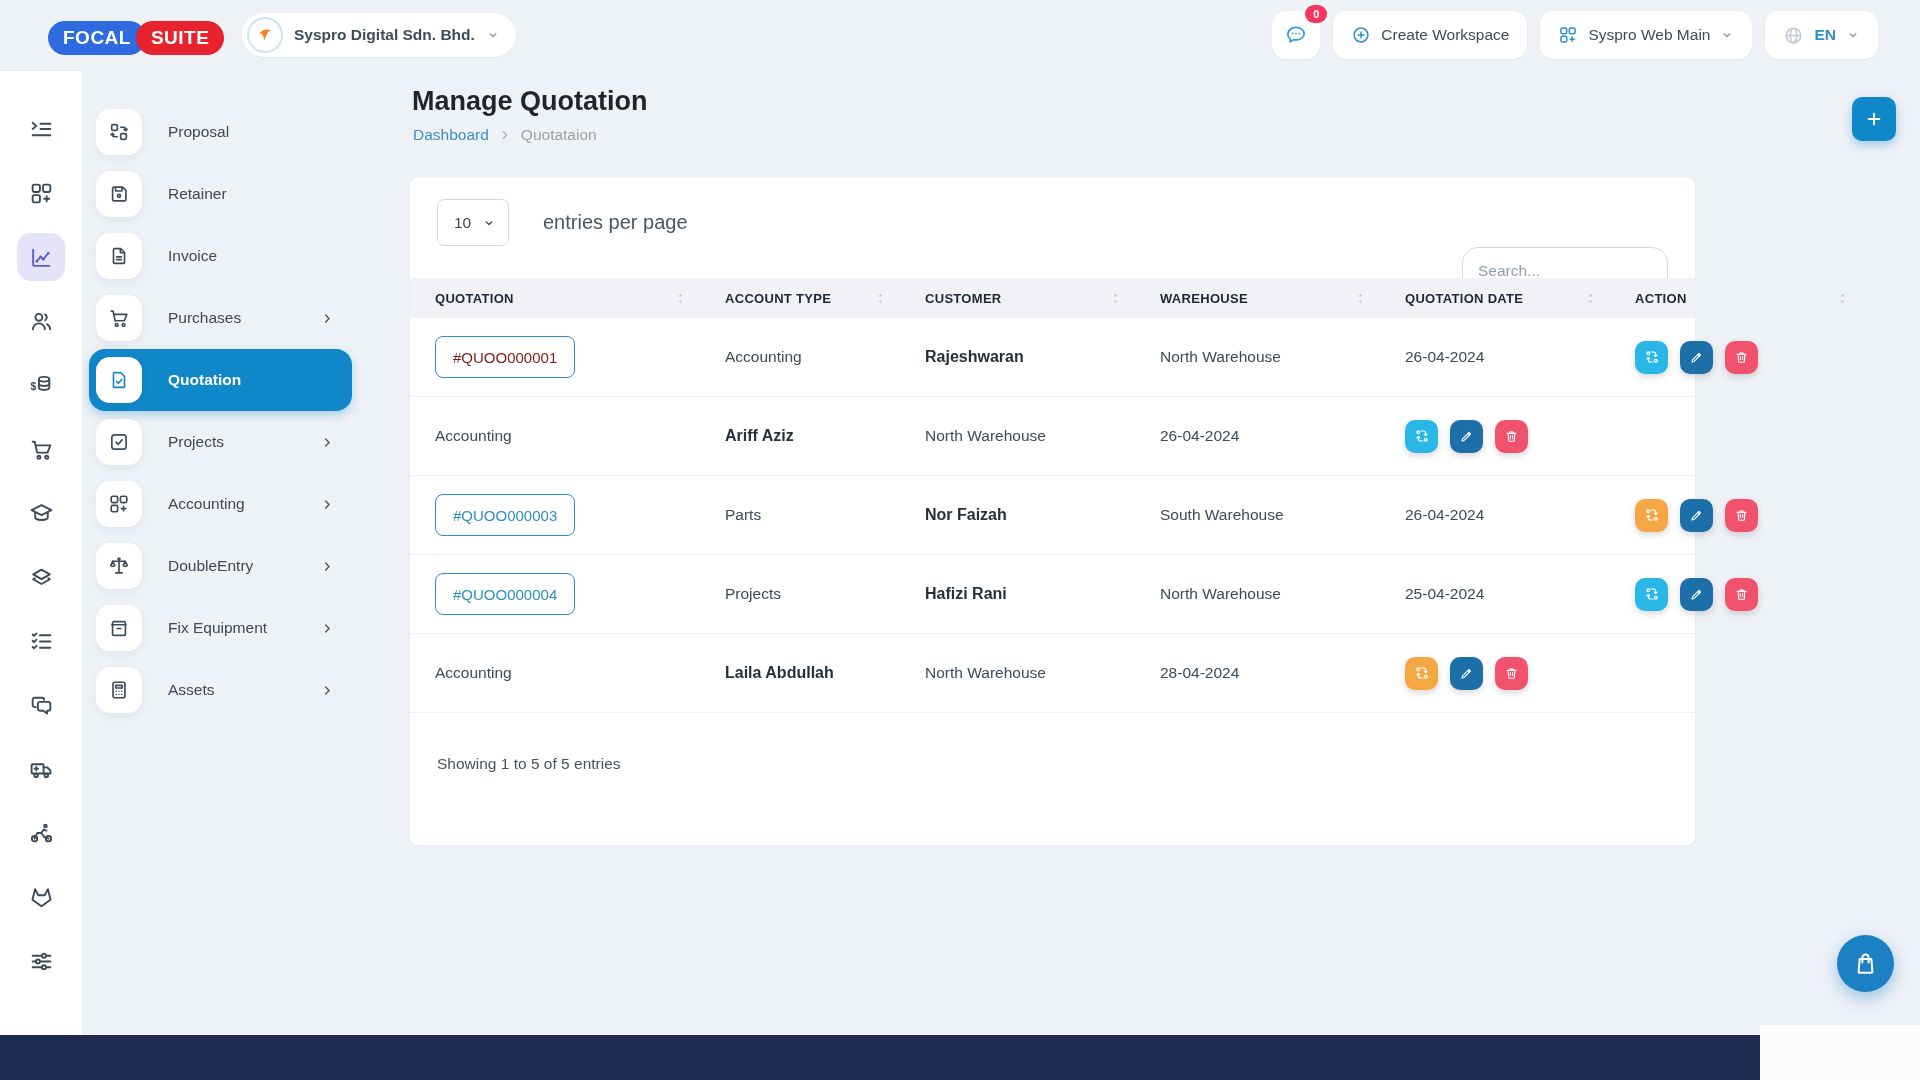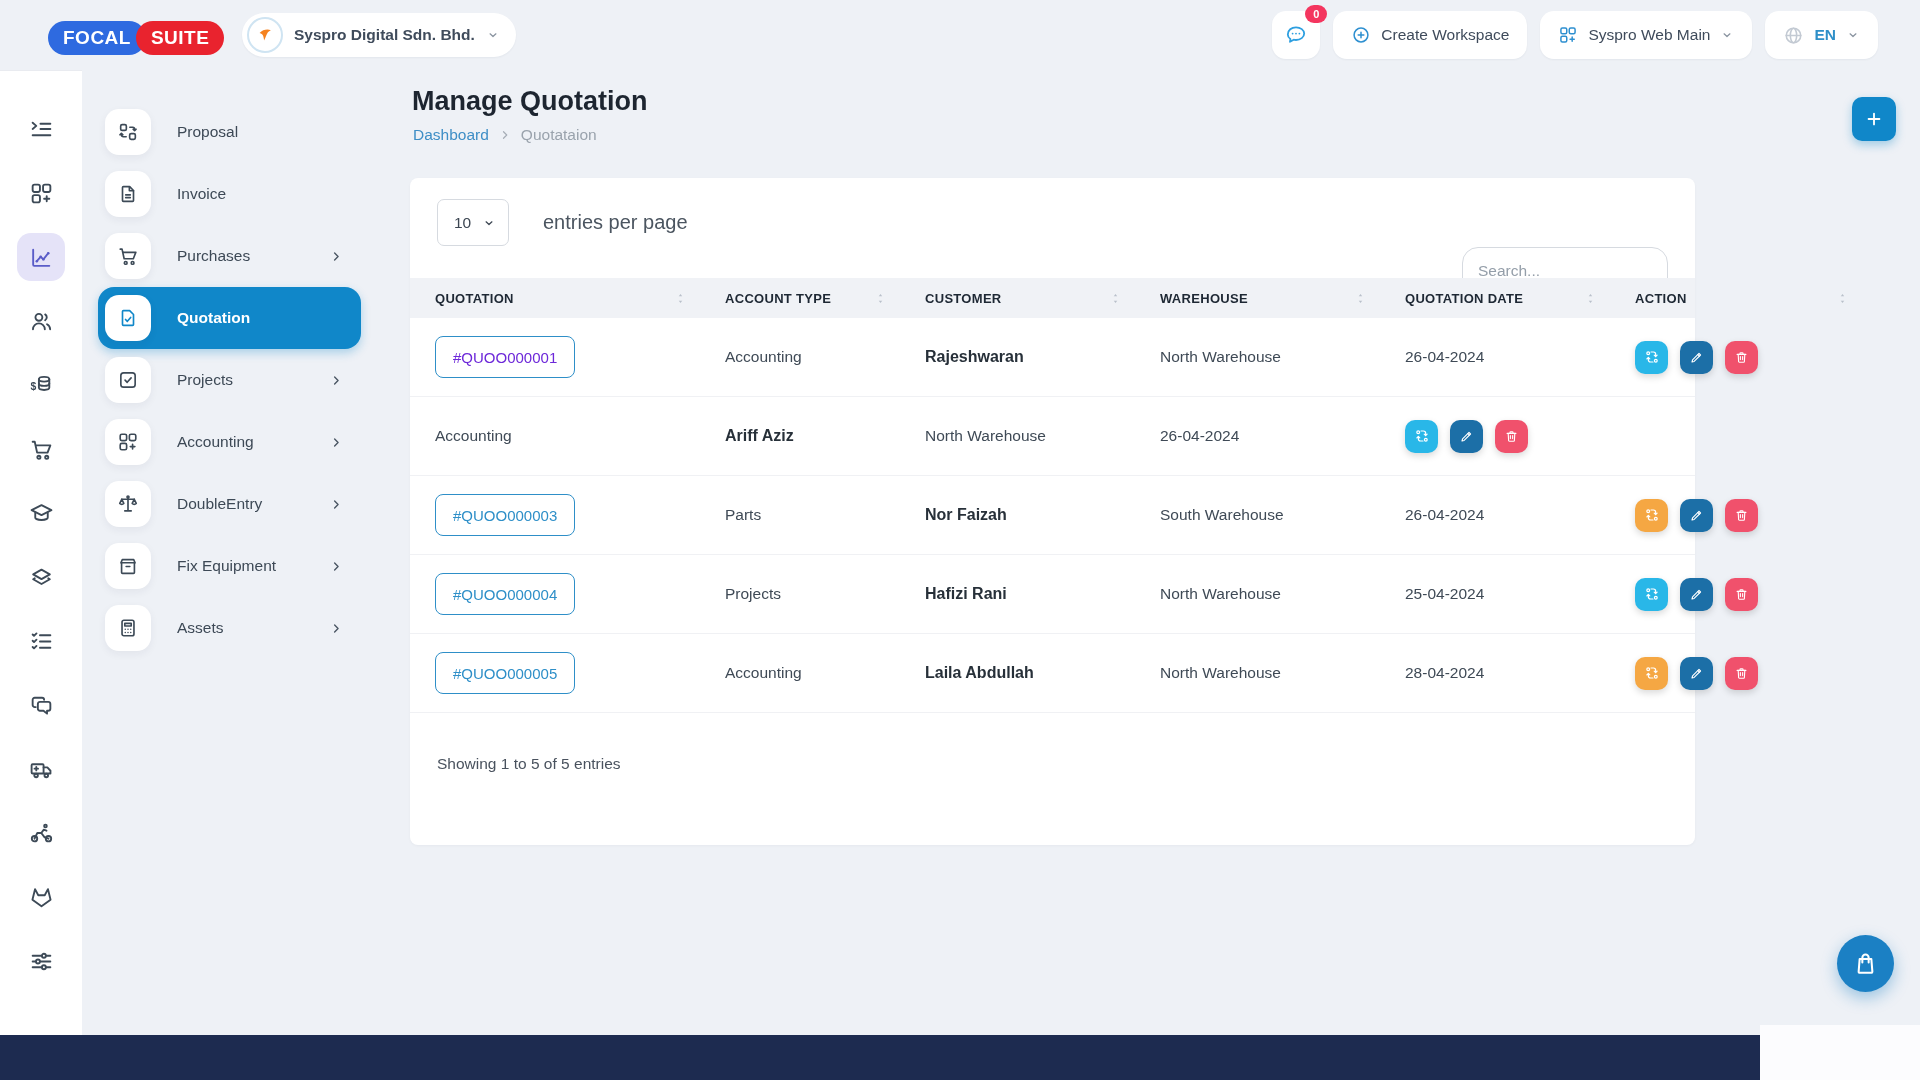--- a/index.html
+++ b/index.html
@@ -35,21 +35,21 @@
   .globe-ic { color:#c3cad3; }
   .lang-label { font-weight:bold; }
 
   
   .rail { position:absolute; left:0; top:70px; width:82px; height:965px; background:#fff;
     border-top:1px solid #e9ebf0; display:flex; flex-direction:column; align-items:center; padding-top:34px; }
   .rail-item { width:48px; height:48px; margin-bottom:16px; border-radius:14px; color:#3d4a57;
     display:grid; place-items:center; cursor:pointer; }
 
   
-  .sidemenu { position:absolute; left:82px; top:70px; width:295px; padding-top:31px; }
+  .sidemenu { position:absolute; left:73px; top:70px; width:295px; padding-top:31px; }
   .menu-item { height:62px; margin:0 16px; padding-left:7px; border-radius:16px;
     display:flex; align-items:center; cursor:pointer; }
   .menu-tile { width:46px; height:46px; background:#fff; border-radius:14px; color:#3d4a57;
     display:grid; place-items:center; box-shadow:0 3px 8px rgba(30,40,60,.06); flex:0 0 auto; }
   .menu-label { margin-left:26px; font-size:15.5px; color:#3d4956; font-weight:500; }
   .menu-item.active .menu-label { color:#fff; font-weight:bold; }
   .menu-chevron { margin-left:auto; margin-right:17px; color:#4a5663; }
   .menu-item.active { box-shadow:0 4px 10px rgba(16,135,201,.3); }
 
   
@@ -292,20 +292,30 @@
           <rect x="13.8" y="13.8" width="6.2" height="6.2" rx="1.6"></rect>
           <path d="M14 6.8h3.2a2 2 0 0 1 2 2v1.8m0 0 1.6-1.6m-1.6 1.6-1.6-1.6"></path>
           <path d="M10 17.2H6.8a2 2 0 0 1-2-2v-1.8m0 0-1.6 1.6m1.6-1.6 1.6 1.6"></path>
         </svg>
       </span>
       <span class="menu-label">Proposal</span>
     </div>
     <div class="menu-item">
       <span class="menu-tile">
         <svg viewBox="0 0 24 24" width="22" height="22" fill="none" stroke="currentColor" stroke-width="1.8" stroke-linecap="round" stroke-linejoin="round">
+          <path d="M5 6a1.5 1.5 0 0 1 1.5-1.5h9.3L19.5 8v10a1.5 1.5 0 0 1-1.5 1.5H6.5A1.5 1.5 0 0 1 5 18V6z"></path>
+          <path d="M8.2 4.7v4h7V5"></path>
+          <circle cx="12" cy="14" r="1.6"></circle>
+        </svg>
+      </span>
+      <span class="menu-label">Retainer</span>
+    </div>
+    <div class="menu-item">
+      <span class="menu-tile">
+        <svg viewBox="0 0 24 24" width="22" height="22" fill="none" stroke="currentColor" stroke-width="1.8" stroke-linecap="round" stroke-linejoin="round">
           <path d="M7 4h6.8L18 8.2V19a1 1 0 0 1-1 1H7a1 1 0 0 1-1-1V5a1 1 0 0 1 1-1z"></path>
           <path d="M13.5 4.2V8.5H18"></path>
           <path d="M9.5 13h5M9.5 16h5"></path>
         </svg>
       </span>
       <span class="menu-label">Invoice</span>
     </div>
     <div class="menu-item">
       <span class="menu-tile">
         <svg viewBox="0 0 24 24" width="22" height="22" fill="none" stroke="currentColor" stroke-width="1.8" stroke-linecap="round" stroke-linejoin="round">
@@ -495,21 +505,21 @@
         <span class="sort">
           <svg viewBox="0 0 24 24" width="13" height="13" fill="none" stroke="currentColor" stroke-width="1.8" stroke-linecap="round" stroke-linejoin="round">
             <path d="M12 3.5 15.2 8H8.8L12 3.5z" fill="currentColor" stroke="none"></path>
             <path d="M12 20.5 8.8 16h6.4L12 20.5z" fill="currentColor" stroke="none"></path>
           </svg>
         </span>
       </div>
     </div>
   <div class="tbody">
       <div class="trow grid-cols">
-        <div class="td"><span class="chip" style="color:#6d28d9;border-color:#2e8fc8">#QUOO000001</span></div>
+        <div class="td"><span class="chip" style="color:#7f1d1d;border-color:#2e8fc8">#QUOO000001</span></div>
         <div class="td">Accounting</div>
         <div class="td td-customer">Rajeshwaran</div>
         <div class="td">North Warehouse</div>
         <div class="td">26-04-2024</div>
         <div class="td td-actions">
           <button class="abtn" style="background:#29b7e8">
             <svg viewBox="0 0 24 24" width="16" height="16" fill="none" stroke="currentColor" stroke-width="1.8" stroke-linecap="round" stroke-linejoin="round">
               <circle cx="6.3" cy="6.3" r="2.1"></circle>
               <circle cx="17.7" cy="17.7" r="2.1"></circle>
               <path d="M10.5 4.5h3.7a3.3 3.3 0 0 1 3.3 3.3v3.7m0 0 2.2-2.2m-2.2 2.2-2.2-2.2"></path>
@@ -618,21 +628,20 @@
             <svg viewBox="0 0 24 24" width="15" height="15" fill="none" stroke="currentColor" stroke-width="1.8" stroke-linecap="round" stroke-linejoin="round">
               <path d="M5 7h14"></path>
               <path d="M9.5 7V5.8a1.2 1.2 0 0 1 1.2-1.2h2.6a1.2 1.2 0 0 1 1.2 1.2V7"></path>
               <path d="m6.7 7 .7 11.3a1.2 1.2 0 0 0 1.2 1.2h6.8a1.2 1.2 0 0 0 1.2-1.2L17.3 7"></path>
               <path d="M10.2 10.5v4.8M13.8 10.5v4.8"></path>
             </svg>
           </button>
         </div>
       </div>
       <div class="trow grid-cols">
-        <div class="td"><span class="chip" style="color:#2e8fc8;border-color:#2e8fc8">#QUOO000005</span></div>
         <div class="td">Accounting</div>
         <div class="td td-customer">Laila Abdullah</div>
         <div class="td">North Warehouse</div>
         <div class="td">28-04-2024</div>
         <div class="td td-actions">
           <button class="abtn" style="background:#f5a743">
             <svg viewBox="0 0 24 24" width="16" height="16" fill="none" stroke="currentColor" stroke-width="1.8" stroke-linecap="round" stroke-linejoin="round">
               <circle cx="6.3" cy="6.3" r="2.1"></circle>
               <circle cx="17.7" cy="17.7" r="2.1"></circle>
               <path d="M10.5 4.5h3.7a3.3 3.3 0 0 1 3.3 3.3v3.7m0 0 2.2-2.2m-2.2 2.2-2.2-2.2"></path>

